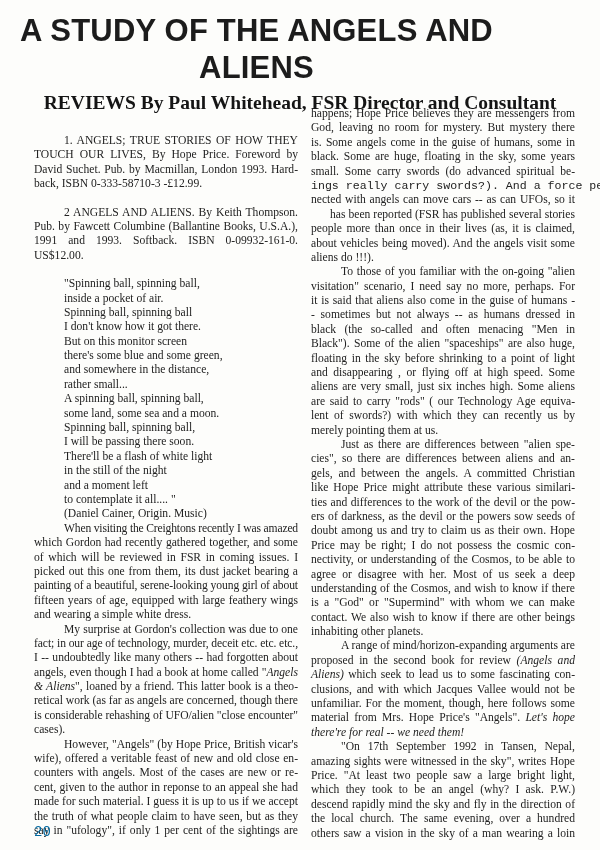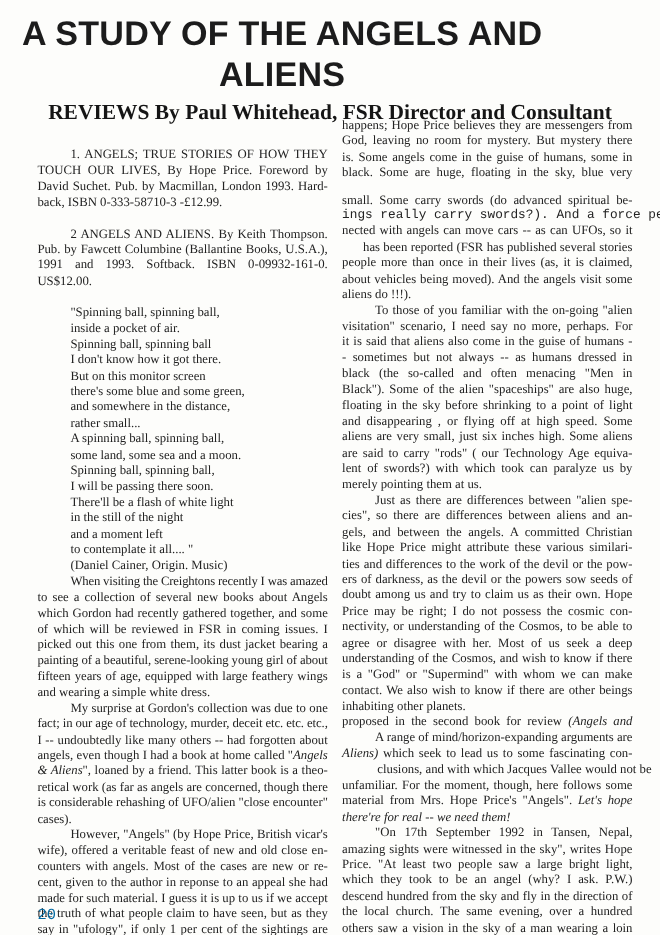--- a/index.html
+++ b/index.html
@@ -72,21 +72,20 @@
     <span class="poem">Spinning ball, spinning ball,</span>
     <span class="poem">I will be passing there soon.</span>
     <span class="poem">There'll be a flash of white light</span>
     <span class="poem">in the still of the night</span>
     <span class="poem">and a moment left</span>
     <span class="poem">to contemplate it all.... "</span>
     <span class="poem">(Daniel Cainer, Origin. Music)</span>
   </div>
   <div>
     <span class="ln ind" style="white-space: nowrap; letter-spacing: -0.16875px;">When visiting the Creightons recently I was amazed</span>
-    <span class="ln" style="white-space: nowrap;">to see a collection of  several new books about Angels</span>
     <span class="ln" style="white-space: nowrap;">which Gordon had recently gathered together, and some</span>
     <span class="ln" style="white-space: nowrap;">of which will be reviewed in FSR in coming issues.  I</span>
     <span class="ln" style="white-space: nowrap;">picked out this one from them, its dust jacket bearing a</span>
     <span class="ln" style="white-space: nowrap; letter-spacing: -0.0932203px;">painting of a beautiful, serene-looking young girl of about</span>
     <span class="ln" style="white-space: nowrap;">fifteen years of age, equipped with large feathery wings</span>
     <span class="ln last">and wearing a simple white dress.</span>
   </div>
   <div>
     <span class="ln ind" style="white-space: nowrap;">My surprise at Gordon's collection was due to one</span>
     <span class="ln" style="white-space: nowrap; letter-spacing: -0.0836694px;">fact; in our age of technology, murder, deceit etc. etc. etc.,</span>
@@ -107,72 +106,72 @@
     <span class="ln" style="white-space: nowrap;">say in "ufology", if only 1 per cent of the sightings are</span>
 
   </div>
 </div>
 
 <div class="col right">
   <div>
     <span class="ln" style="white-space: nowrap;">happens;  Hope Price believes they are messengers from</span>
     <span class="ln" style="white-space: nowrap;">God, leaving no room for mystery.  But mystery there</span>
     <span class="ln" style="white-space: nowrap;">is.  Some angels come in the guise of humans, some in</span>
-    <span class="ln" style="white-space: nowrap;">black.  Some are huge, floating in the sky, blue very</span>
-    <span class="ln" style="white-space: nowrap; margin-top: 10px;">small.  Some carry swords (do advanced spiritual be-</span>
+    <span class="ln" style="white-space: nowrap;">black.  Some are huge, floating in the sky, some years</span>
+    <span class="ln" style="white-space: nowrap;">small.  Some carry swords (do advanced spiritual be-</span>
     <span class="ln" style="white-space: nowrap; font-family: Liberation Mono, monospace;">ings really carry swords?).  And a force perhaps con-</span>
     <span class="ln" style="white-space: nowrap;">nected with angels can move cars  -- as can UFOs, so it</span>
     <span class="ln" style="white-space: nowrap; padding-left: 19px;">has been reported (FSR has published several stories</span>
     <span class="ln" style="white-space: nowrap;">people more than once in their lives (as, it is claimed,</span>
     <span class="ln" style="white-space: nowrap;">about vehicles being moved).  And the angels visit some</span>
     <span class="ln last">aliens do !!!).</span>
   </div>
   <div>
     <span class="ln ind" style="white-space: nowrap;">To those of you familiar with the on-going "alien</span>
     <span class="ln" style="white-space: nowrap;">visitation" scenario, I need say no more, perhaps.  For</span>
     <span class="ln" style="white-space: nowrap;">it is said that aliens also come in the guise of humans -</span>
     <span class="ln" style="white-space: nowrap;">- sometimes but not always  -- as humans dressed in</span>
     <span class="ln" style="white-space: nowrap;">black (the so-called and often menacing "Men in</span>
     <span class="ln" style="white-space: nowrap;">Black").  Some of the alien "spaceships" are also huge,</span>
     <span class="ln" style="white-space: nowrap;">floating in the sky before shrinking to a point of light</span>
     <span class="ln" style="white-space: nowrap;">and disappearing , or flying off at high speed.  Some</span>
     <span class="ln" style="white-space: nowrap;">aliens are very small, just six inches high.  Some aliens</span>
     <span class="ln" style="white-space: nowrap;">are said to carry "rods" ( our Technology Age equiva-</span>
-    <span class="ln" style="white-space: nowrap;">lent of  swords?) with which took can paralyze us by</span>
+    <span class="ln" style="white-space: nowrap;">lent of  swords?) with which they can recently us by</span>
     <span class="ln last">merely pointing them at us.</span>
   </div>
   <div>
     <span class="ln ind" style="white-space: nowrap;">Just as there are differences between "alien spe-</span>
     <span class="ln" style="white-space: nowrap;">cies", so there are differences between aliens and an-</span>
     <span class="ln" style="white-space: nowrap;">gels, and between the angels.  A committed Christian</span>
     <span class="ln" style="white-space: nowrap;">like Hope Price might attribute these various similari-</span>
     <span class="ln" style="white-space: nowrap;">ties and differences to the work of the devil or the pow-</span>
     <span class="ln" style="white-space: nowrap;">ers of darkness, as the devil or the powers sow seeds of</span>
     <span class="ln" style="white-space: nowrap;">doubt among us and try to claim us as their own.  Hope</span>
     <span class="ln" style="white-space: nowrap;">Price may be right; I do not possess the  cosmic con-</span>
     <span class="ln" style="white-space: nowrap;">nectivity, or understanding of the Cosmos, to be able to</span>
     <span class="ln" style="white-space: nowrap;">agree or disagree with her.  Most of us seek a deep</span>
     <span class="ln" style="white-space: nowrap;">understanding of the Cosmos, and wish to know if there</span>
     <span class="ln" style="white-space: nowrap;">is a "God" or "Supermind" with whom we can make</span>
     <span class="ln" style="white-space: nowrap;">contact.  We also wish to know if there are other beings</span>
     <span class="ln last">inhabiting other planets.</span>
   </div>
   <div>
+    <span class="ln ind" style="white-space: nowrap; letter-spacing: -0.0106383px;">A range of mind/horizon-expanding arguments are</span>
     <span class="ln" style="white-space: nowrap; word-spacing: 0.00195312px;"><span>proposed in the second book for review </span><i>(Angels and</i></span>
-    <span class="ln ind" style="white-space: nowrap; letter-spacing: -0.0106383px;">A range of mind/horizon-expanding arguments are</span>
     <span class="ln" style="white-space: nowrap;"><i>Aliens)</i><span> which seek to lead us to some fascinating con-</span></span>
-    <span class="ln" style="white-space: nowrap; margin-left: 32px;">clusions, and with which Jacques Vallee would not be</span>
+    <span class="ln" style="white-space: nowrap;">clusions, and with which Jacques Vallee would not be</span>
     <span class="ln" style="white-space: nowrap;">unfamiliar.  For the moment, though, here follows some</span>
     <span class="ln" style="white-space: nowrap;"><span>material from Mrs. Hope Price's "Angels".   </span><i>Let's hope</i></span>
     <span class="ln last"><i>there're for real  --  we need them!</i></span>
   </div>
   <div>
     <span class="ln ind" style="white-space: nowrap;">"On 17th September 1992 in Tansen, Nepal,</span>
     <span class="ln" style="white-space: nowrap;">amazing sights were witnessed in the sky",  writes Hope</span>
     <span class="ln" style="white-space: nowrap;">Price.  "At least two people saw a large bright light,</span>
     <span class="ln" style="white-space: nowrap;">which they took to be an angel (why?  I ask. P.W.)</span>
-    <span class="ln" style="white-space: nowrap;">descend hundred from the sky and fly in the direction of</span>
+    <span class="ln" style="white-space: nowrap;">descend rapidly mind the sky and fly in the direction of</span>
     <span class="ln" style="white-space: nowrap;">the local church.  The same evening,  over a hundred</span>
     <span class="ln" style="white-space: nowrap;">others saw a vision in the sky of a man wearing a loin</span>
   </div>
 </div>
 
 <div class="page-num">20</div>
 
 </body></html>

